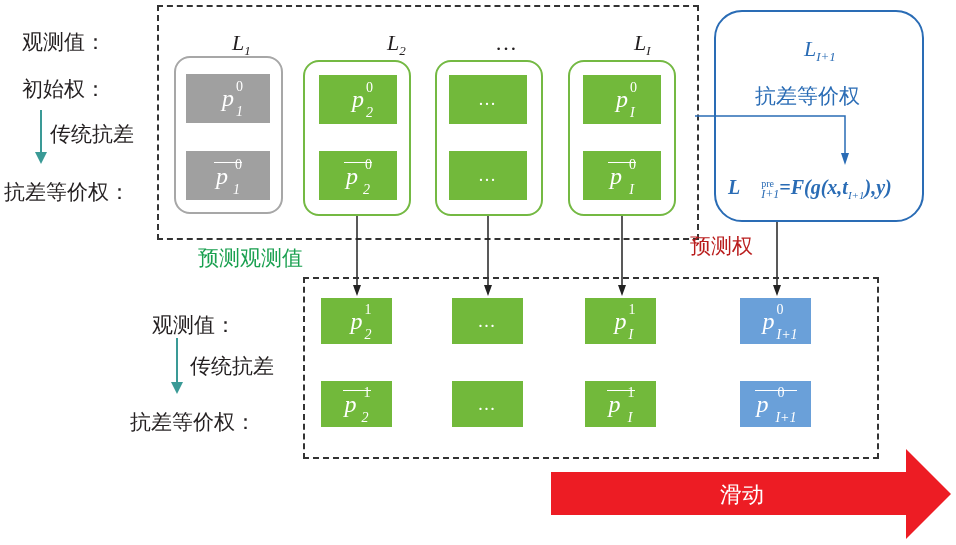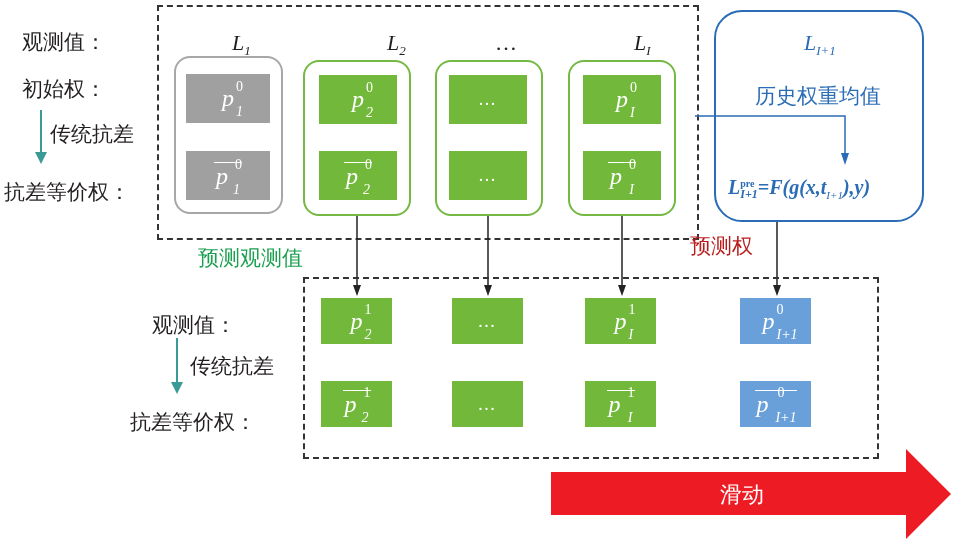--- a/index.html
+++ b/index.html
@@ -66,24 +66,24 @@
   </div>
 
 <div class="abs cell c-green" style="left:583px;top:75px;width:78px;height:49px;">
     <span class="sym"><span>p</span><span class="sup">0</span><span class="sub">I</span></span>
   </div>
 <div class="abs cell c-green" style="left:583px;top:151px;width:78px;height:49px;">
     <span class="sym bar"><span>p</span><span class="sup" style="left:auto;right:0;">0</span><span class="sub" style="left:auto;right:2px;">I</span></span>
   </div>
 
 <div class="abs" style="left:714px;top:10px;width:210px;height:212px;border:2px solid #2a6cb5;border-radius:28px;box-sizing:border-box;"></div>
-<div class="abs Lname" style="left:782px;top:30px;color:#2a6cb5;font-style:italic;"><span>L</span><sub>I+1</sub></div>
-<div class="abs lbl" style="left:755px;top:82px;color:#2a6cb5;">历史权重均值</div>
+<div class="abs Lname" style="left:782px;top:36px;color:#2a6cb5;font-style:italic;"><span>L</span><sub>I+1</sub></div>
+<div class="abs lbl" style="left:755px;top:82px;color:#2a6cb5;">抗差等价权</div>
 <div class="abs" style="left:728px;top:176px;color:#2a6cb5;font-family:'Liberation Serif',serif;font-style:italic;font-weight:bold;font-size:20px;white-space:nowrap;">
-  <span>L</span><span style="display:inline-block;vertical-align:middle;line-height:10px;font-size:10px;font-weight:bold;"><span style="display:block;font-style:normal;">pre</span><span style="display:block;font-size:12px;">I+1</span></span><span>=F(g(x,t</span><sub style="font-size:11px;font-weight:normal;">I+1</sub><span>),y)</span>
+  <span>L</span><span style="display:inline-block;vertical-align:middle;line-height:10px;font-size:10px;font-weight:normal;margin-left:21px;"><span style="display:block;font-style:normal;">pre</span><span style="display:block;font-size:12px;">I+1</span></span><span>=F(g(x,t</span><sub style="font-size:11px;font-weight:normal;">I+1</sub><span>),y)</span>
 </div>
 
 <svg class="abs" style="left:0;top:0;" width="956" height="545">
   <defs>
     <marker id="ah" markerWidth="8" markerHeight="10" refX="4" refY="10" orient="auto" markerUnits="userSpaceOnUse" viewBox="0 0 8 10">
       <path d="M0,0 L8,0 L4,10 Z" fill="#222" transform="rotate(-90 4 5)"></path>
     </marker>
   </defs>
   <g>
     <line x1="357" y1="216" x2="357" y2="287" stroke="#222" stroke-width="1.5"></line>

